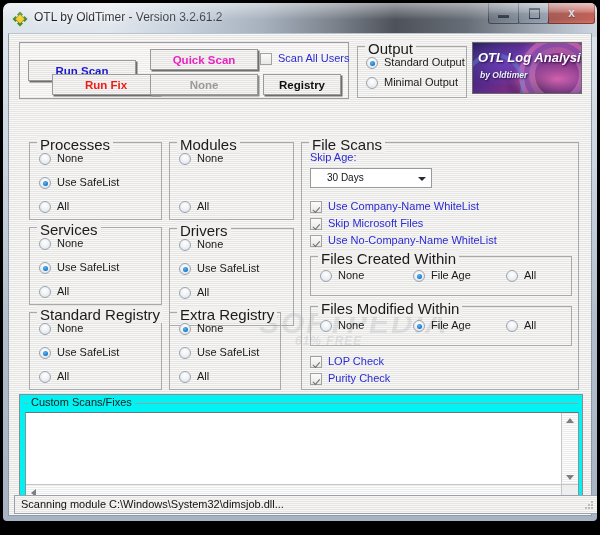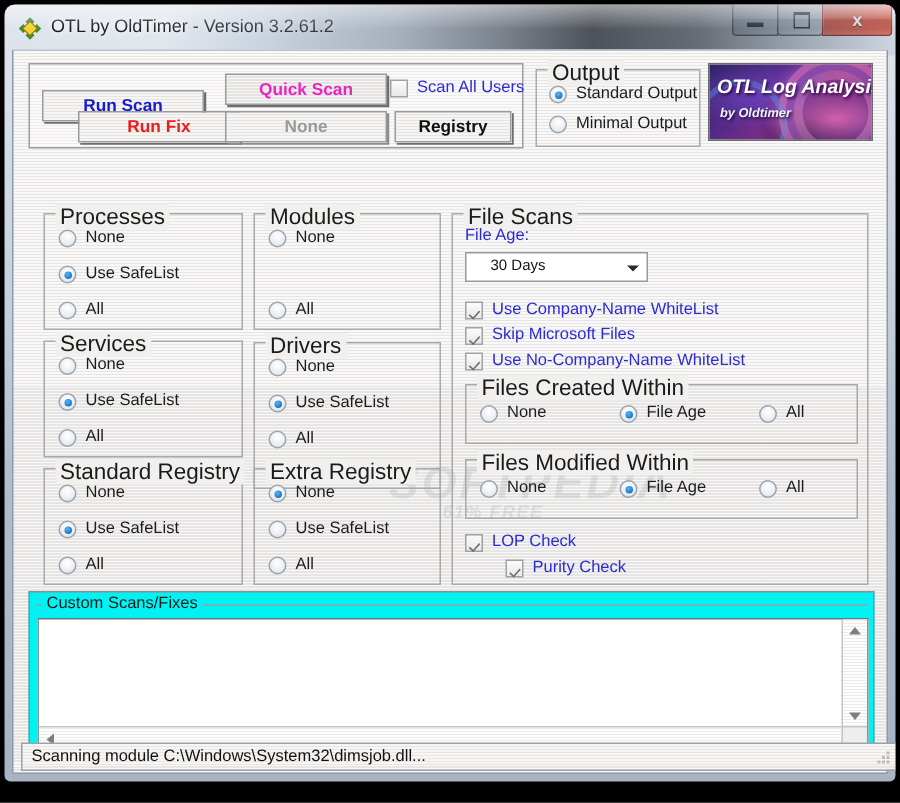--- a/index.html
+++ b/index.html
@@ -565,40 +565,40 @@
       <div class="radio on" style="left:9px; top:33px;">
         <span class="dot"></span>
         <span class="lbl">Use SafeList</span>
       </div>
       <div class="radio" style="left:9px; top:57px;">
         <span class="dot"></span>
         <span class="lbl">All</span>
       </div>
     </div>
 
-    <div class="panel" style="left:160px; top:278px; width:125px; height:78px;">
+    <div class="panel" style="left:160px; top:278px; width:112px; height:78px;">
       <div class="legend">Extra Registry</div>
       <div class="radio on" style="left:9px; top:9px;">
         <span class="dot"></span>
         <span class="lbl">None</span>
       </div>
       <div class="radio" style="left:9px; top:33px;">
         <span class="dot"></span>
         <span class="lbl">Use SafeList</span>
       </div>
       <div class="radio" style="left:9px; top:57px;">
         <span class="dot"></span>
         <span class="lbl">All</span>
       </div>
     </div>
 
     <div class="panel" style="left:292px; top:108px; width:278px; height:248px;">
       <div class="legend">File Scans</div>
 
-      <div class="fieldlabel" style="left:8px; top:8px;">File Age:</div>
+      <div class="fieldlabel" style="left:8px; top:8px;">Skip Age:</div>
 
       <div class="combo" style="left:8px; top:25px; width:122px; height:20px;">
         <span>30 Days</span>
         <span class="arrow"></span>
       </div>
 
       <div class="check on" style="left:8px; top:57px;">
         <span class="box"></span>
         <span class="lbl">Use Company-Name WhiteList</span>
       </div>
@@ -640,21 +640,21 @@
         <div class="radio" style="left:195px; top:12px;">
           <span class="dot"></span>
           <span class="lbl">All</span>
         </div>
       </div>
 
       <div class="check on" style="left:8px; top:212px;">
         <span class="box"></span>
         <span class="lbl">LOP Check</span>
       </div>
-      <div class="check on" style="left:8px; top:229px;margin-left:27px;">
+      <div class="check on" style="left:8px; top:229px;">
         <span class="box"></span>
         <span class="lbl">Purity Check</span>
       </div>
     </div>
 
     <div class="cyanpanel" style="left:10px; top:360px; width:564px; height:112px;">
       <div class="cyan-inner-rule"></div>
       <div class="cyan-legend">Custom Scans/Fixes</div>
 
       <div class="textarea" style="left:5px; top:17px; width:554px; height:90px;">

